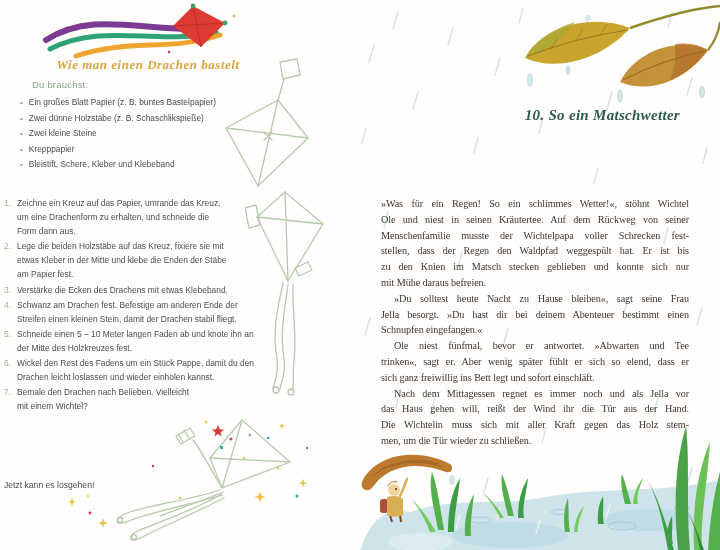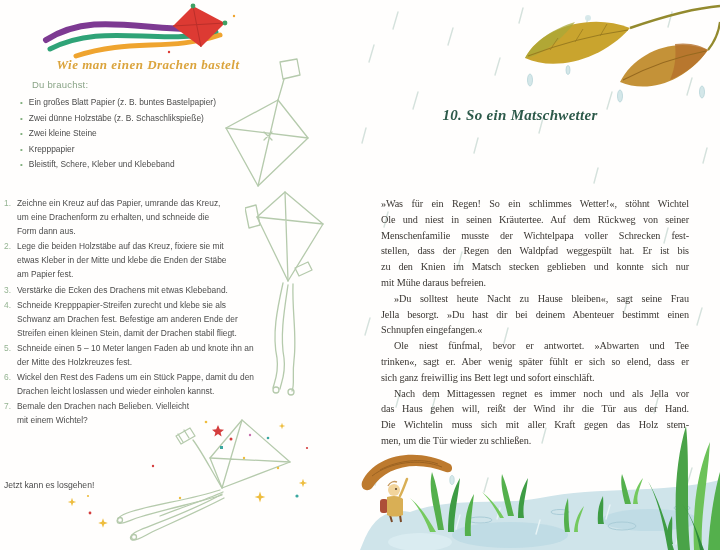--- a/index.html
+++ b/index.html
@@ -20,21 +20,21 @@
   .lp-materials{position:absolute;left:4px;top:95px;margin-left:16px;}
   .mat{height:15.5px;line-height:15.5px;font-size:8.4px;color:#4c4c4c;white-space:nowrap;}
   .mat .dot{color:#7fae7c;margin-right:6px;font-size:8px;}
   .lp-steps{position:absolute;left:4px;top:196px;width:300px;}
   .step{position:relative;padding-left:13px;margin-bottom:1px;}
   .sn{position:absolute;left:0;top:0;font-size:8.4px;line-height:14.1px;color:#95b492;}
   .sl{font-size:8.4px;line-height:14.1px;color:#4c4c4c;white-space:nowrap;}
   .lp-closing{position:absolute;left:4px;top:441px;font-size:8.6px;color:#4c4c4c;margin-top:39px;}
 
   
-  .rp-title{position:absolute;left:0;top:107px;width:320px;text-align:center;
+  .rp-title{position:absolute;left:0;top:107px;width:320px;text-align:right;
     font-family:"Liberation Serif",serif;font-style:italic;font-weight:bold;
     font-size:15px;letter-spacing:.3px;color:#2d5a4a;}
   .rp-story{position:absolute;left:21px;top:196px;width:308px;
     font-family:"Liberation Serif",serif;font-size:10.2px;letter-spacing:-0.1px;
     color:#3b3733;}
   .pline{line-height:15.8px;text-align:justify;text-align-last:justify;}
   .pline.last{text-align-last:left;}
   .pline.ind{text-indent:13px;}
 </style>
 </head>
@@ -104,21 +104,20 @@
         <div class="sl">Lege die beiden Holzstäbe auf das Kreuz, fixiere sie mit</div>
         <div class="sl">etwas Kleber in der Mitte und klebe die Enden der Stäbe</div>
         <div class="sl">am Papier fest.</div>
       </div>
       <div class="step">
         <span class="sn">3.</span>
         <div class="sl">Verstärke die Ecken des Drachens mit etwas Klebeband.</div>
       </div>
       <div class="step">
         <span class="sn">4.</span>
-        <div class="sl">Schneide Krepppapier-Streifen zurecht und klebe sie als</div>
         <div class="sl">Schwanz am Drachen fest. Befestige am anderen Ende der</div>
         <div class="sl">Streifen einen kleinen Stein, damit der Drachen stabil fliegt.</div>
       </div>
       <div class="step">
         <span class="sn">5.</span>
         <div class="sl">Schneide einen 5 – 10 Meter langen Faden ab und knote ihn an</div>
         <div class="sl">der Mitte des Holzkreuzes fest.</div>
       </div>
       <div class="step">
         <span class="sn">6.</span>

